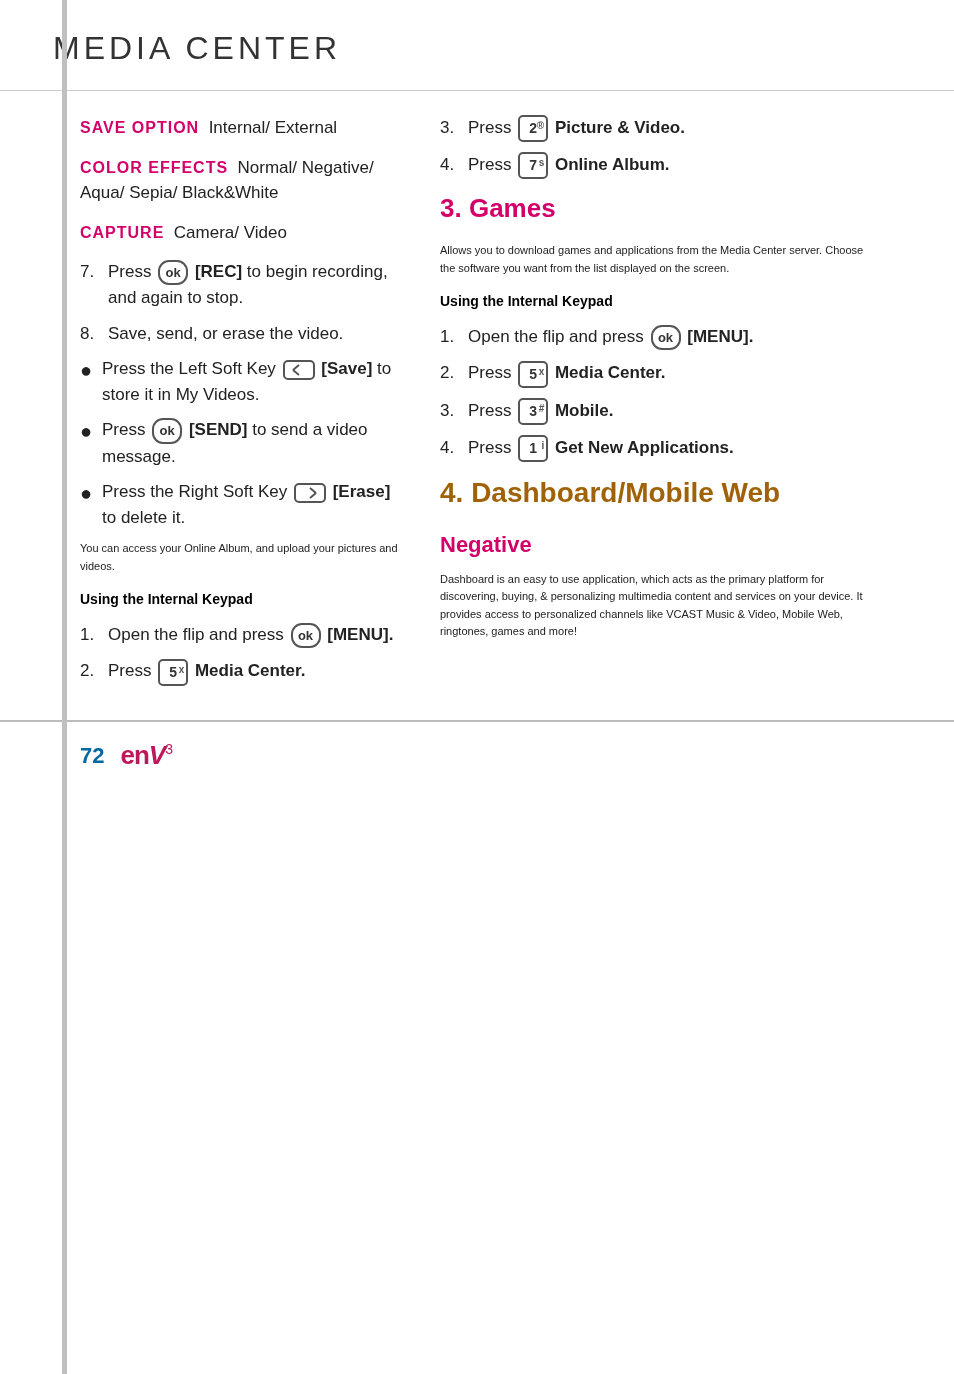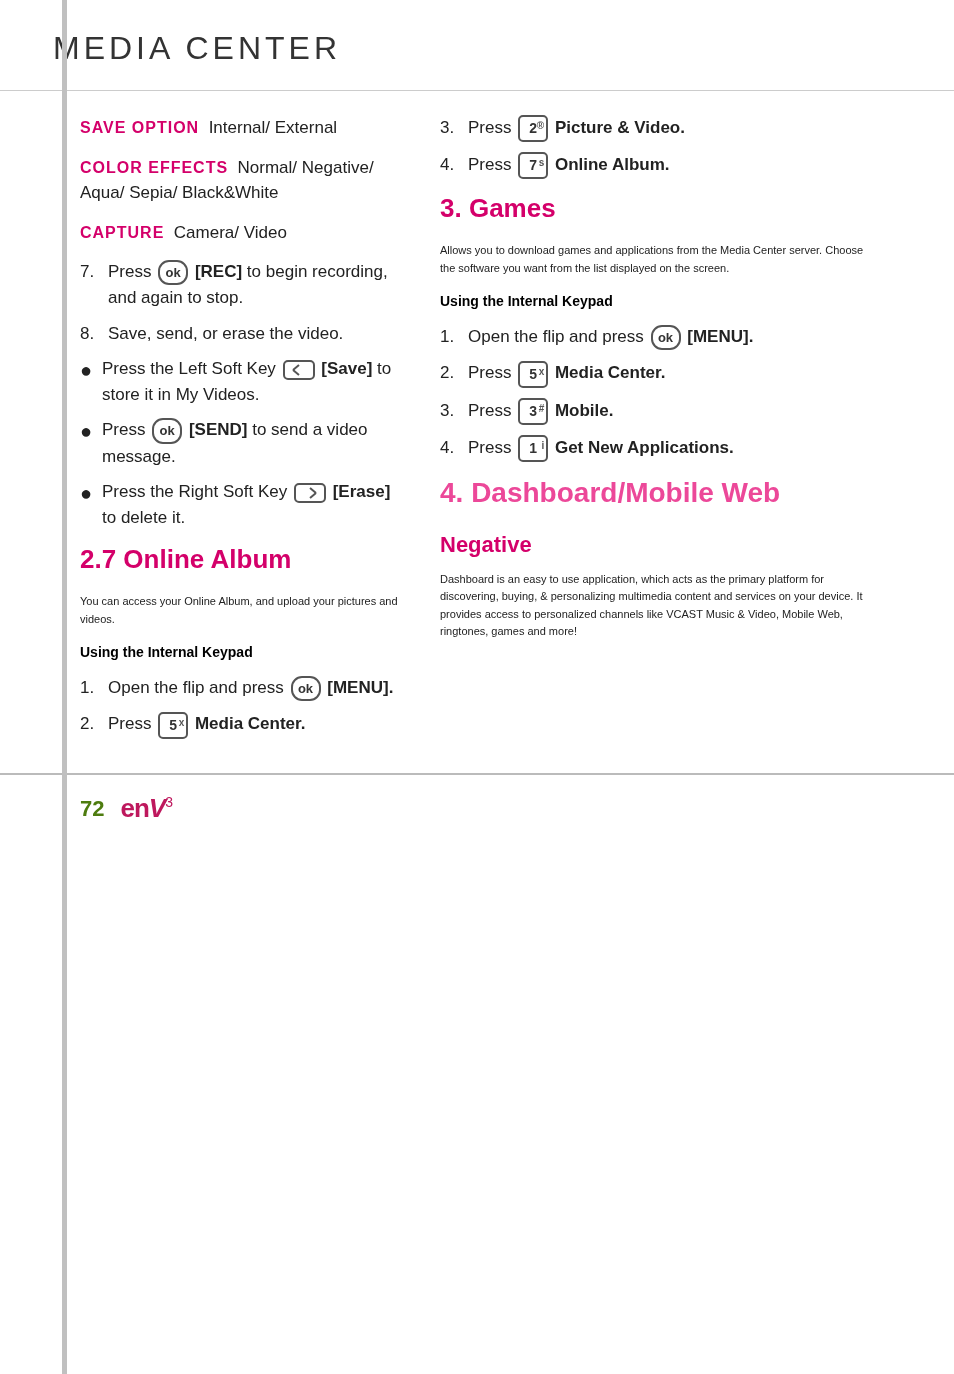--- a/index.html
+++ b/index.html
@@ -152,21 +152,21 @@
 
     .section-heading {
       color: #d4006a;
       font-size: 26px;
       font-weight: bold;
       margin-bottom: 14px;
       margin-top: 10px;
     }
 
     .section-heading-large {
-      color: #ec4899;
+      color: #a16207;
       font-size: 28px;
       font-weight: bold;
       margin-bottom: 14px;
       margin-top: 10px;
     }
 
     .subsection-heading {
       color: #000;
       font-size: 14px;
       font-weight: bold;
@@ -197,21 +197,21 @@
     .footer-bar {
       display: flex;
       align-items: center;
       padding: 14px 20px 14px 80px;
       border-top: 1px solid #bbb;
     }
 
     .footer-page-num {
       font-size: 22px;
       font-weight: bold;
-      color: #4d7c0f;
+      color: #0369a1;
       margin-right: 16px;
       text-align: center;
     }
 
     .footer-logo {
       font-size: 26px;
       font-weight: bold;
       color: #be185d;
       letter-spacing: -1px;
     }
@@ -295,21 +295,20 @@
           <svg viewBox="0 0 32 20">
             <rect x="1" y="1" width="30" height="18" rx="4" ry="4" fill="none" stroke="#555" stroke-width="2"></rect>
             <line x1="16" y1="5" x2="22" y2="10" stroke="#555" stroke-width="2"></line>
             <line x1="22" y1="10" x2="16" y2="15" stroke="#555" stroke-width="2"></line>
           </svg>
         </span>
         <span class="bold-text">[Erase]</span> to delete it.
       </span>
     </div>
 
-    <div class="section-heading">2.7 Online Album</div>
 
     <div class="body-text">You can access your Online Album, and upload your pictures and videos.</div>
 
     <div class="subsection-heading">Using the Internal Keypad</div>
 
     <div class="numbered-item">
       <span class="num">1.</span>
       <span>
         Open the flip and press <span class="key-ok">ok</span> <span class="bold-text">[MENU].</span>
       </span>

